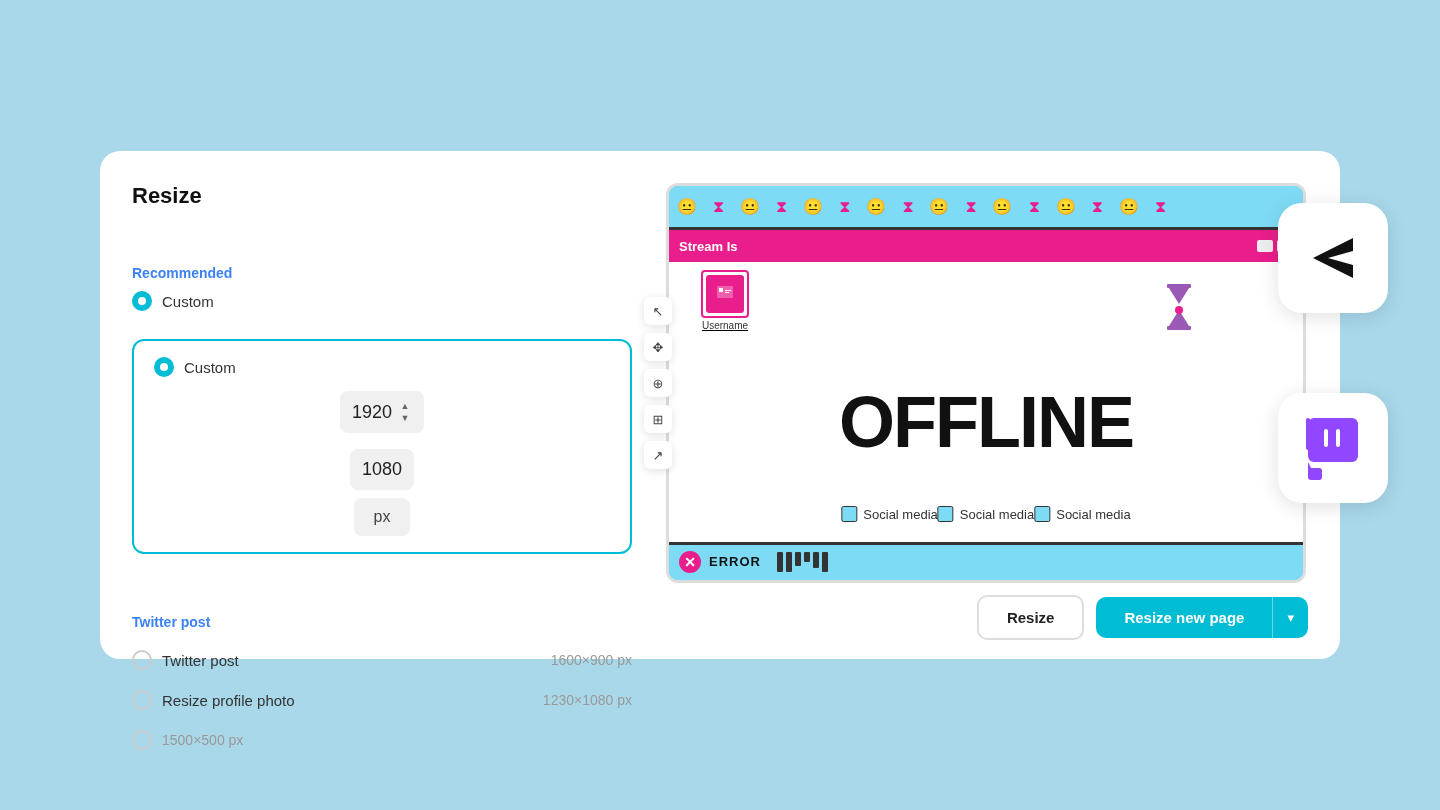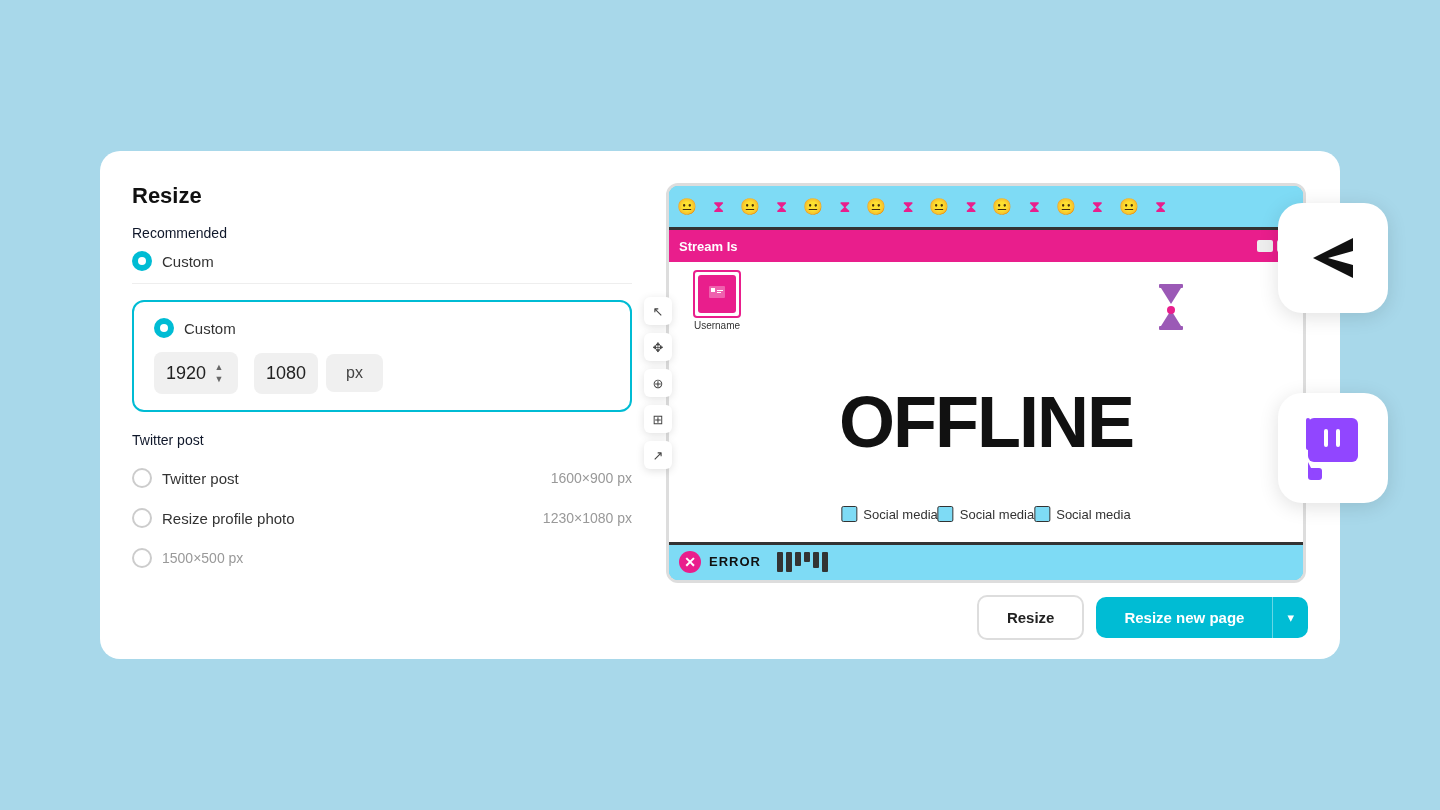--- a/index.html
+++ b/index.html
@@ -37,23 +37,24 @@
 
     .resize-title {
       font-size: 22px;
       font-weight: 700;
       color: #111;
       margin-bottom: 16px;
     }
 
     .section-label {
       font-size: 14px;
-      color: #0f172a;
-      font-weight: 400;
+      color: #3b82f6;
+      font-weight: 700;
       margin-bottom: 10px;
+      margin-top: 40px;
     }
 
     .radio-row {
       display: flex;
       align-items: center;
       gap: 10px;
       margin-bottom: 6px;
       cursor: pointer;
     }
 
@@ -96,20 +97,21 @@
     }
 
     .custom-selected-box .radio-row {
       margin-bottom: 14px;
     }
 
     .dimension-row {
       display: flex;
       align-items: center;
       gap: 8px;
+      flex-direction: column;
     }
 
     .dim-input-wrapper {
       display: flex;
       align-items: center;
       background: #f0f0f0;
       border-radius: 8px;
       padding: 10px 12px;
       gap: 6px;
     }
@@ -314,21 +316,22 @@
     }
 
     .stream-user-row {
       display: flex;
       align-items: flex-start;
       gap: 12px;
       width: 100%;
       padding: 8px 16px;
       position: absolute;
       top: 0;
-      left: 8px;
+      left: 16px;
+      text-decoration: underline;
     }
 
     .user-icon-box {
       width: 48px;
       height: 48px;
       border: 2px solid #e91e8c;
       background: white;
       border-radius: 4px;
       display: flex;
       align-items: center;

